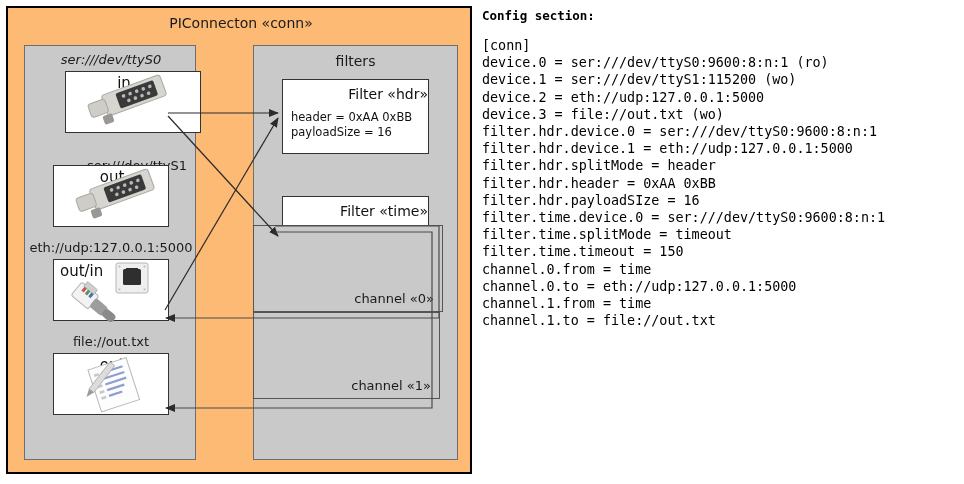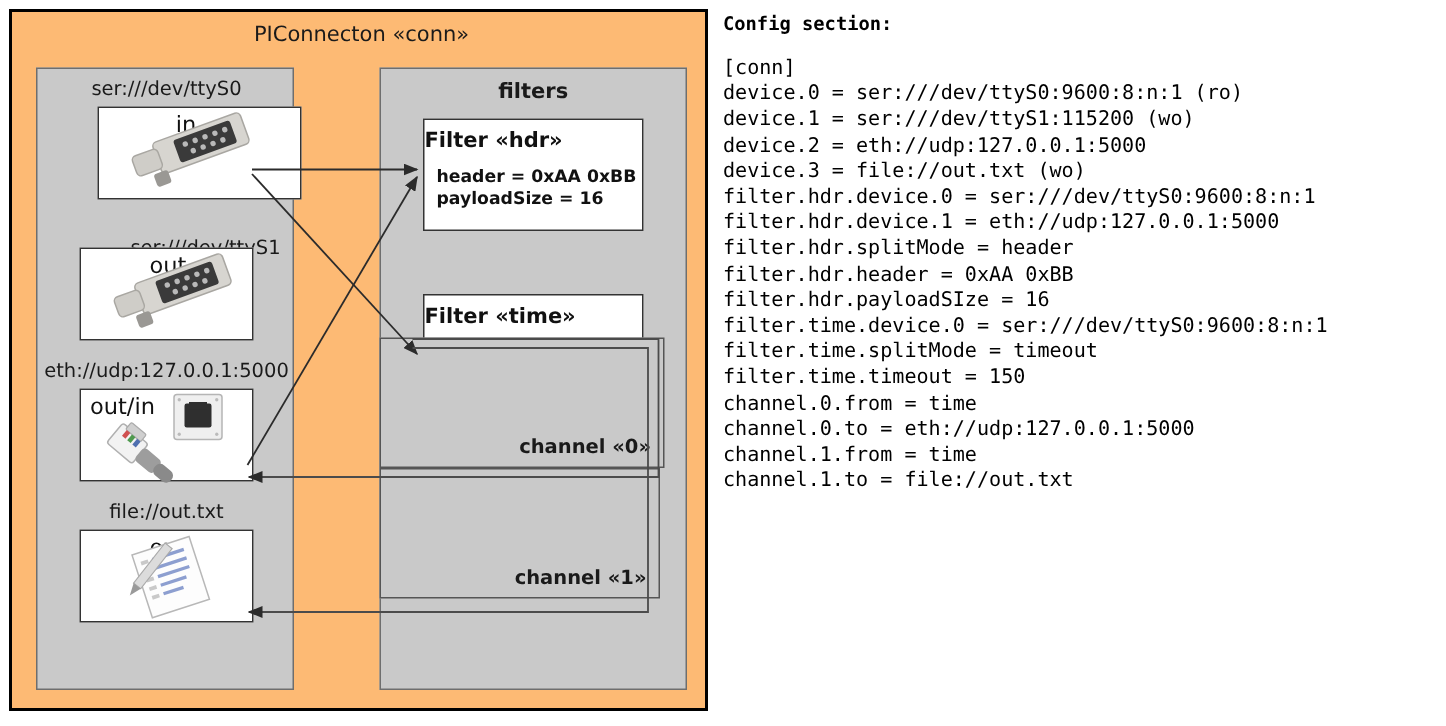--- a/index.html
+++ b/index.html
@@ -17,21 +17,21 @@
   }
 
   
   .devices-panel{
     position:absolute;left:16px;top:37px;width:172px;height:415px;
     background:#c9c9c9;border:1px solid #6e6e6e;box-sizing:border-box;
   }
   
   .filters-panel{
     position:absolute;left:245px;top:37px;width:205px;height:415px;
-    background:#c9c9c9;border:1px solid #6e6e6e;box-sizing:border-box;font-weight:bold;
+    background:#c9c9c9;border:1px solid #6e6e6e;box-sizing:border-box;
   }
   .panel-title{
     position:absolute;left:0;top:7px;width:100%;text-align:center;
     font-size:14px;color:#1a1a1a;
   }
 
   
   .dev-label{
     position:absolute;text-align:center;font-size:13px;color:#1a1a1a;white-space:nowrap;
   }
@@ -40,21 +40,21 @@
   }
   .dev-io{
     position:absolute;font-size:15px;color:#111111;
   }
 
   
   .filter-box{
     position:absolute;background:#ffffff;border:1px solid #333333;box-sizing:border-box;
   }
   .filter-title{
-    position:absolute;left:0;top:6px;width:100%;text-align:left;
+    position:absolute;left:0;top:6px;width:100%;text-align:right;
     font-size:14px;color:#111111;
   }
   .filter-attrs{
     position:absolute;left:8px;top:30px;font-size:11.5px;color:#111111;line-height:15px;
   }
 
   
   .channel-box{
     position:absolute;background:#c9c9c9;border:1px solid #555555;box-sizing:border-box;
   }
@@ -84,21 +84,21 @@
 <body>
 
 <div id="root">
 
   <div class="outer-frame">
 
     <div class="outer-title">PIConnecton «conn»</div>
 
     <div class="devices-panel">
 
-      <div class="dev-label" style="left:0;top:6px;width:172px;">ser:///dev/ttyS0</div>
+      <div class="dev-label" style="left:0;top:6px;width:172px;font-style:italic;">ser:///dev/ttyS0</div>
       <div class="dev-box" style="left:40px;top:25px;width:136px;height:62px;">
         <div class="dev-io" style="left:0;top:2px;width:116px;text-align:center;">in</div>
         <svg width="116" height="62" style="position:absolute;left:0;top:0;">
           <g transform="translate(33,18) rotate(-20)">
             <rect x="0" y="6" width="62" height="22" rx="3" fill="#d7d5d0" stroke="#a9a7a2" stroke-width="1"></rect>
             <rect x="14" y="9" width="40" height="16" rx="2" fill="#3a3a3a"></rect>
             <circle cx="21" cy="14" r="1.8" fill="#b9b9b9"></circle>
             <circle cx="28" cy="14" r="1.8" fill="#b9b9b9"></circle>
             <circle cx="35" cy="14" r="1.8" fill="#b9b9b9"></circle>
             <circle cx="42" cy="14" r="1.8" fill="#b9b9b9"></circle>

